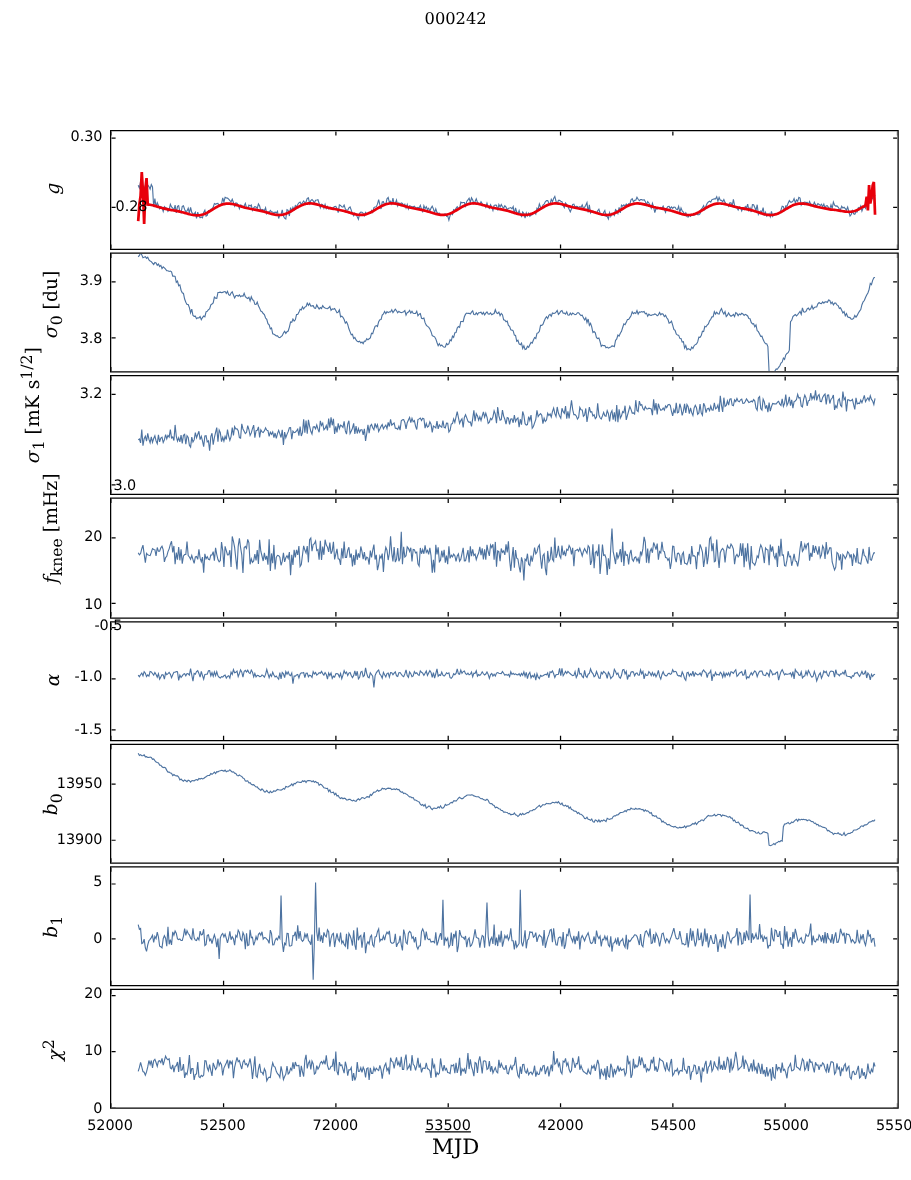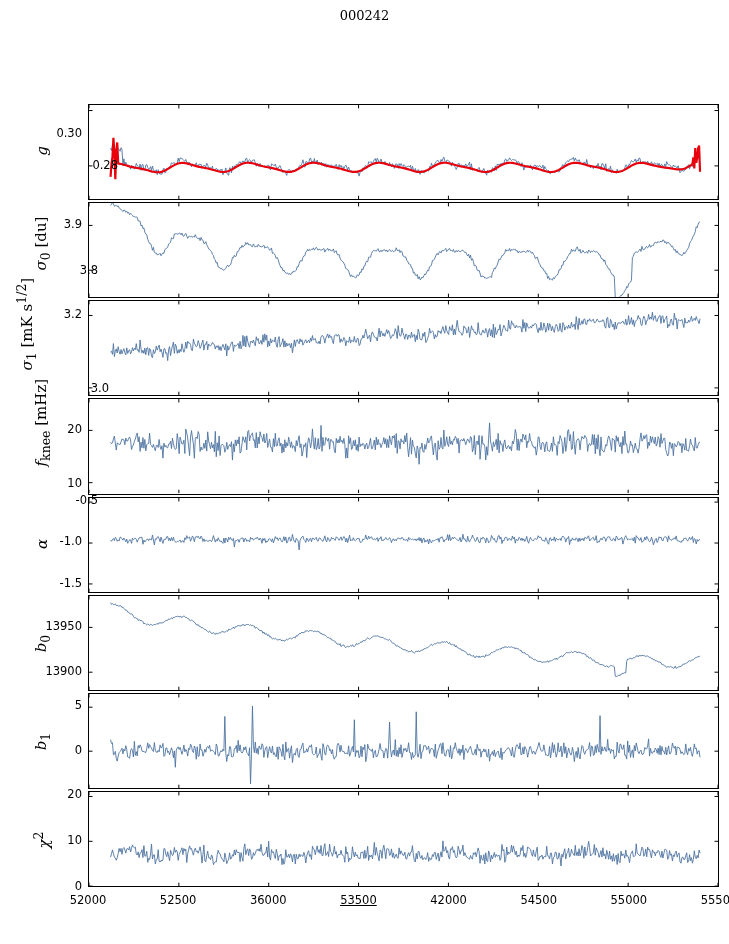--- a/index.html
+++ b/index.html
@@ -30,20 +30,21 @@
   .xlabel{
     position:absolute;font-size:17px;font-family:"DejaVu Serif",serif;
     color:#000;text-align:center;width:729px;left:0;
   }
 </style>
 </head>
 <body>
 
 <div id="root">
   <div class="title">000242</div>
+  <div class="xlabel" style="top:908px;">MJD</div>
 <div class="panel" style="left: 88px; top: 104px; width: 631px; height: 96.125px;">
       <svg viewBox="0 0 631 96.125" preserveAspectRatio="none">
         <path d="M21.63 44.08 L22.59 46.40 L23.54 40.87 L24.50 44.04 L25.46 48.96 L26.41 47.01 L27.37 44.32 L28.32 44.66 L29.28 43.97 L30.23 45.25 L31.19 47.33 L32.14 43.61 L33.10 45.52 L34.05 61.96 L35.01 54.93 L35.96 61.71 L36.92 58.41 L37.87 60.67 L38.83 63.29 L39.79 61.59 L40.74 62.40 L41.70 65.56 L42.65 61.55 L43.61 62.55 L44.56 62.87 L45.52 65.49 L46.47 64.10 L47.43 59.67 L48.38 61.84 L49.34 62.73 L50.29 64.57 L51.25 60.28 L52.20 66.81 L53.16 61.33 L54.11 60.71 L55.07 65.99 L56.03 66.65 L56.98 61.33 L57.94 60.86 L58.89 63.89 L59.85 65.58 L60.80 65.21 L61.76 62.95 L62.71 66.67 L63.67 62.29 L64.62 66.30 L65.58 67.43 L66.53 67.64 L67.49 66.12 L68.44 71.14 L69.40 66.09 L70.36 69.31 L71.31 70.71 L72.27 70.14 L73.22 70.77 L74.18 66.30 L75.13 64.41 L76.09 69.28 L77.04 68.73 L78.00 64.80 L78.95 64.93 L79.91 63.70 L80.86 63.30 L81.82 62.01 L82.77 59.04 L83.73 59.70 L84.68 59.13 L85.64 58.90 L86.60 60.99 L87.55 59.83 L88.51 59.51 L89.46 54.36 L90.42 57.82 L91.37 54.02 L92.33 54.42 L93.28 54.62 L94.24 55.51 L95.19 56.59 L96.15 57.59 L97.10 55.56 L98.06 58.23 L99.01 61.19 L99.97 58.52 L100.93 58.79 L101.88 60.16 L102.84 63.23 L103.79 60.21 L104.75 60.68 L105.70 61.96 L106.66 61.08 L107.61 59.01 L108.57 62.70 L109.52 62.86 L110.48 60.33 L111.43 61.05 L112.39 60.27 L113.34 64.62 L114.30 62.49 L115.25 61.64 L116.21 61.87 L117.17 63.10 L118.12 59.40 L119.08 61.07 L120.03 64.96 L120.99 63.88 L121.94 64.18 L122.90 64.94 L123.85 62.48 L124.81 67.30 L125.76 65.72 L126.72 66.18 L127.67 64.64 L128.63 65.93 L129.58 65.93 L130.54 67.12 L131.49 66.01 L132.45 66.74 L133.41 65.33 L134.36 71.27 L135.32 68.04 L136.27 67.81 L137.23 64.26 L138.18 69.27 L139.14 71.03 L140.09 71.75 L141.05 64.09 L142.00 64.57 L142.96 69.27 L143.91 62.44 L144.87 65.22 L145.82 62.11 L146.78 64.12 L147.74 60.75 L148.69 61.71 L149.65 59.89 L150.60 58.47 L151.56 57.88 L152.51 60.00 L153.47 58.41 L154.42 57.01 L155.38 58.37 L156.33 57.79 L157.29 54.86 L158.24 54.36 L159.20 59.03 L160.15 56.61 L161.11 55.74 L162.06 56.87 L163.02 58.66 L163.98 56.39 L164.93 56.22 L165.89 55.98 L166.84 59.03 L167.80 62.57 L168.75 59.59 L169.71 59.96 L170.66 62.93 L171.62 59.79 L172.57 63.14 L173.53 61.48 L174.48 63.26 L175.44 62.01 L176.39 62.46 L177.35 63.18 L178.31 62.30 L179.26 61.52 L180.22 61.43 L181.17 63.19 L182.13 66.43 L183.08 60.11 L184.04 60.57 L184.99 61.72 L185.95 61.99 L186.90 60.31 L187.86 63.46 L188.81 64.42 L189.77 64.56 L190.72 62.61 L191.68 61.88 L192.63 64.48 L193.59 67.44 L194.55 69.08 L195.50 66.88 L196.46 67.71 L197.41 69.92 L198.37 71.95 L199.32 67.01 L200.28 66.06 L201.23 66.11 L202.19 67.03 L203.14 69.14 L204.10 66.33 L205.05 67.57 L206.01 67.08 L206.96 66.16 L207.92 66.95 L208.88 64.79 L209.83 66.33 L210.79 62.38 L211.74 61.95 L212.70 61.60 L213.65 59.57 L214.61 55.96 L215.56 59.95 L216.52 63.54 L217.47 57.85 L218.43 57.59 L219.38 60.02 L220.34 59.80 L221.29 55.19 L222.25 54.11 L223.20 58.06 L224.16 57.09 L225.12 59.42 L226.07 54.68 L227.03 59.48 L227.98 58.81 L228.94 56.15 L229.89 60.96 L230.85 58.56 L231.80 59.78 L232.76 58.55 L233.71 58.93 L234.67 60.95 L235.62 59.61 L236.58 62.75 L237.53 59.87 L238.49 63.52 L239.45 60.91 L240.40 61.32 L241.36 61.79 L242.31 61.62 L243.27 61.15 L244.22 62.52 L245.18 62.61 L246.13 62.12 L247.09 62.67 L248.04 60.52 L249.00 63.82 L249.95 65.66 L250.91 60.87 L251.86 63.26 L252.82 61.68 L253.77 63.88 L254.73 62.84 L255.69 65.27 L256.64 62.79 L257.60 61.21 L258.55 63.41 L259.51 66.49 L260.46 63.31 L261.42 66.26 L262.37 67.14 L263.33 66.93 L264.28 68.11 L265.24 68.42 L266.19 68.02 L267.15 67.77 L268.10 67.48 L269.06 69.53 L270.01 69.03 L270.97 72.59 L271.93 68.95 L272.88 66.81 L273.84 68.01 L274.79 64.10 L275.75 64.76 L276.70 63.01 L277.66 61.69 L278.61 62.98 L279.57 63.13 L280.52 57.95 L281.48 58.47 L282.43 58.19 L283.39 58.20 L284.34 61.07 L285.30 57.36 L286.26 56.07 L287.21 54.70 L288.17 58.14 L289.12 54.37 L290.08 56.24 L291.03 59.12 L291.99 57.41 L292.94 55.19 L293.90 58.23 L294.85 58.98 L295.81 59.83 L296.76 57.65 L297.72 59.30 L298.67 60.41 L299.63 60.07 L300.58 62.00 L301.54 58.71 L302.50 61.92 L303.45 63.01 L304.41 59.96 L305.36 61.94 L306.32 64.73 L307.27 60.52 L308.23 60.22 L309.18 60.45 L310.14 64.63 L311.09 59.84 L312.05 61.84 L313.00 59.83 L313.96 61.78 L314.91 62.76 L315.87 60.84 L316.83 61.98 L317.78 64.15 L318.74 62.94 L319.69 62.73 L320.65 62.33 L321.60 63.43 L322.56 61.52 L323.51 67.63 L324.47 62.52 L325.42 66.05 L326.38 67.68 L327.33 64.81 L328.29 68.04 L329.24 69.56 L330.20 65.93 L331.15 67.25 L332.11 70.96 L333.07 66.77 L334.02 69.19 L334.98 67.02 L335.93 69.50 L336.89 68.43 L337.84 68.16 L338.80 67.06 L339.75 66.16 L340.71 67.64 L341.66 62.84 L342.62 63.86 L343.57 59.42 L344.53 62.11 L345.48 63.32 L346.44 60.25 L347.40 59.63 L348.35 57.63 L349.31 56.60 L350.26 56.69 L351.22 58.72 L352.17 59.26 L353.13 55.67 L354.08 57.53 L355.04 54.95 L355.99 53.24 L356.95 57.15 L357.90 59.30 L358.86 56.45 L359.81 56.46 L360.77 57.18 L361.72 57.52 L362.68 60.62 L363.64 62.42 L364.59 58.57 L365.55 59.95 L366.50 61.42 L367.46 63.73 L368.41 65.83 L369.37 63.48 L370.32 59.77 L371.28 59.50 L372.23 62.02 L373.19 61.29 L374.14 61.56 L375.10 62.44 L376.05 61.58 L377.01 62.14 L377.97 60.15 L378.92 62.98 L379.88 62.13 L380.83 60.38 L381.79 58.27 L382.74 66.32 L383.70 60.08 L384.65 66.76 L385.61 65.20 L386.56 65.22 L387.52 66.28 L388.47 66.12 L389.43 66.73 L390.38 64.95 L391.34 63.71 L392.29 66.76 L393.25 68.47 L394.21 68.71 L395.16 66.41 L396.12 64.79 L397.07 69.47 L398.03 69.59 L398.98 71.68 L399.94 66.60 L400.89 69.46 L401.85 67.03 L402.80 67.49 L403.76 68.78 L404.71 63.98 L405.67 64.94 L406.62 67.15 L407.58 62.21 L408.54 66.75 L409.49 60.41 L410.45 61.24 L411.40 60.21 L412.36 61.37 L413.31 59.44 L414.27 60.84 L415.22 59.27 L416.18 59.73 L417.13 55.93 L418.09 55.03 L419.04 57.61 L420.00 56.42 L420.95 56.34 L421.91 53.96 L422.86 55.57 L423.82 56.71 L424.78 55.81 L425.73 55.87 L426.69 56.28 L427.64 55.86 L428.60 57.31 L429.55 60.24 L430.51 57.49 L431.46 58.60 L432.42 60.58 L433.37 62.86 L434.33 58.94 L435.28 62.03 L436.24 66.42 L437.19 63.15 L438.15 63.54 L439.10 62.82 L440.06 62.50 L441.02 62.16 L441.97 63.01 L442.93 61.20 L443.88 63.85 L444.84 66.27 L445.79 62.97 L446.75 61.44 L447.70 61.41 L448.66 63.22 L449.61 61.88 L450.57 63.03 L451.52 62.02 L452.48 62.06 L453.43 63.62 L454.39 64.12 L455.35 61.36 L456.30 66.20 L457.26 62.73 L458.21 65.14 L459.17 66.04 L460.12 68.03 L461.08 66.67 L462.03 69.81 L462.99 70.16 L463.94 68.34 L464.90 69.46 L465.85 67.93 L466.81 68.75 L467.76 68.43 L468.72 68.24 L469.67 67.23 L470.63 68.16 L471.59 68.18 L472.54 67.34 L473.50 63.77 L474.45 62.53 L475.41 60.79 L476.36 63.83 L477.32 61.00 L478.27 58.84 L479.23 57.75 L480.18 57.11 L481.14 57.88 L482.09 55.84 L483.05 55.49 L484.00 55.28 L484.96 55.29 L485.92 53.48 L486.87 57.11 L487.83 54.08 L488.78 56.38 L489.74 56.45 L490.69 57.60 L491.65 55.86 L492.60 58.11 L493.56 59.64 L494.51 59.99 L495.47 61.36 L496.42 58.42 L497.38 58.49 L498.33 61.26 L499.29 55.64 L500.24 60.53 L501.20 62.37 L502.16 62.73 L503.11 64.30 L504.07 61.85 L505.02 62.16 L505.98 65.02 L506.93 62.78 L507.89 64.07 L508.84 61.60 L509.80 62.67 L510.75 59.58 L511.71 64.64 L512.66 62.55 L513.62 66.00 L514.57 59.93 L515.53 60.09 L516.49 62.24 L517.44 64.73 L518.40 60.01 L519.35 67.80 L520.31 65.87 L521.26 65.11 L522.22 65.81 L523.17 62.44 L524.13 68.93 L525.08 66.15 L526.04 69.44 L526.99 68.41 L527.95 67.33 L528.90 69.86 L529.86 65.54 L530.81 69.45 L531.77 67.75 L532.73 67.21 L533.68 67.82 L534.64 67.87 L535.59 67.49 L536.55 66.79 L537.50 64.31 L538.46 61.21 L539.41 61.60 L540.37 65.19 L541.32 61.01 L542.28 61.27 L543.23 58.75 L544.19 56.70 L545.14 57.92 L546.10 57.93 L547.06 57.19 L548.01 55.07 L548.97 58.49 L549.92 56.00 L550.88 57.24 L551.83 54.00 L552.79 54.64 L553.74 60.34 L554.70 58.60 L555.65 58.20 L556.61 57.87 L557.56 58.17 L558.52 58.07 L559.47 59.80 L560.43 57.39 L561.38 59.77 L562.34 59.72 L563.30 60.80 L564.25 57.98 L565.21 59.96 L566.16 60.94 L567.12 59.07 L568.07 59.81 L569.03 60.68 L569.98 59.61 L570.94 61.66 L571.89 59.45 L572.85 62.73 L573.80 60.92 L574.76 60.87 L575.71 62.55 L576.67 63.39 L577.62 60.16 L578.58 63.12 L579.54 57.81 L580.49 60.34 L581.45 61.12 L582.40 61.01 L583.36 61.99 L584.31 63.48 L585.27 64.01 L586.22 61.32 L587.18 62.70 L588.13 62.13 L589.09 63.16 L590.04 64.37 L591.00 61.93 L591.95 65.55 L592.91 69.25 L593.87 68.04 L594.82 64.89 L595.78 67.44 L596.73 67.80 L597.69 65.98 L598.64 65.97 L599.60 62.44 L600.55 63.13 L601.51 60.97 L602.46 65.16 L603.42 62.51 L604.37 61.08 L605.33 62.90 L606.28 59.82 L607.24 54.99 L608.19 57.51 L609.15 52.72 L610.11 54.36 L611.06 54.98 L612.02 50.94 L612.97 53.00" fill="none" stroke="#4c72a0" stroke-width="0.9"></path>
         <path d="M21.63 73.47 L22.59 59.70 L23.54 52.76 L24.50 33.43 L25.46 49.59 L26.41 75.82 L27.37 47.10 L28.32 38.22 L29.28 59.84 L30.23 59.93 L31.19 60.07 L32.14 60.25 L33.10 60.47 L34.05 60.72 L35.01 60.99 L35.96 61.28 L36.92 61.57 L37.87 61.87 L38.83 62.16 L39.79 62.45 L40.74 62.72 L41.70 62.98 L42.65 63.22 L43.61 63.45 L44.56 63.66 L45.52 63.86 L46.47 64.05 L47.43 64.22 L48.38 64.39 L49.34 64.56 L50.29 64.73 L51.25 64.90 L52.20 65.08 L53.16 65.27 L54.11 65.48 L55.07 65.69 L56.03 65.93 L56.98 66.17 L57.94 66.43 L58.89 66.70 L59.85 66.97 L60.80 67.24 L61.76 67.51 L62.71 67.77 L63.67 68.01 L64.62 68.22 L65.58 68.40 L66.53 68.55 L67.49 68.65 L68.44 68.70 L69.40 68.69 L70.36 68.63 L71.31 68.50 L72.27 68.31 L73.22 68.05 L74.18 67.74 L75.13 67.36 L76.09 66.93 L77.04 66.46 L78.00 65.94 L78.95 65.38 L79.91 64.80 L80.86 64.21 L81.82 63.61 L82.77 63.02 L83.73 62.44 L84.68 61.88 L85.64 61.36 L86.60 60.87 L87.55 60.44 L88.51 60.06 L89.46 59.75 L90.42 59.49 L91.37 59.30 L92.33 59.18 L93.28 59.11 L94.24 59.11 L95.19 59.17 L96.15 59.29 L97.10 59.44 L98.06 59.65 L99.01 59.88 L99.97 60.14 L100.93 60.42 L101.88 60.72 L102.84 61.02 L103.79 61.32 L104.75 61.62 L105.70 61.91 L106.66 62.19 L107.61 62.45 L108.57 62.69 L109.52 62.92 L110.48 63.14 L111.43 63.34 L112.39 63.53 L113.34 63.71 L114.30 63.89 L115.25 64.07 L116.21 64.24 L117.17 64.43 L118.12 64.62 L119.08 64.83 L120.03 65.05 L120.99 65.29 L121.94 65.54 L122.90 65.80 L123.85 66.07 L124.81 66.35 L125.76 66.64 L126.72 66.93 L127.67 67.21 L128.63 67.47 L129.58 67.72 L130.54 67.94 L131.49 68.12 L132.45 68.27 L133.41 68.36 L134.36 68.41 L135.32 68.40 L136.27 68.32 L137.23 68.19 L138.18 67.99 L139.14 67.73 L140.09 67.40 L141.05 67.02 L142.00 66.58 L142.96 66.10 L143.91 65.58 L144.87 65.02 L145.82 64.44 L146.78 63.85 L147.74 63.26 L148.69 62.67 L149.65 62.10 L150.60 61.55 L151.56 61.04 L152.51 60.58 L153.47 60.16 L154.42 59.80 L155.38 59.50 L156.33 59.27 L157.29 59.09 L158.24 58.99 L159.20 58.94 L160.15 58.96 L161.11 59.03 L162.06 59.16 L163.02 59.33 L163.98 59.53 L164.93 59.77 L165.89 60.04 L166.84 60.32 L167.80 60.62 L168.75 60.92 L169.71 61.22 L170.66 61.51 L171.62 61.79 L172.57 62.06 L173.53 62.32 L174.48 62.56 L175.44 62.78 L176.39 62.99 L177.35 63.19 L178.31 63.38 L179.26 63.56 L180.22 63.74 L181.17 63.92 L182.13 64.11 L183.08 64.30 L184.04 64.50 L184.99 64.72 L185.95 64.95 L186.90 65.19 L187.86 65.45 L188.81 65.73 L189.77 66.01 L190.72 66.30 L191.68 66.60 L192.63 66.89 L193.59 67.17 L194.55 67.44 L195.50 67.69 L196.46 67.91 L197.41 68.09 L198.37 68.23 L199.32 68.32 L200.28 68.35 L201.23 68.33 L202.19 68.25 L203.14 68.10 L204.10 67.89 L205.05 67.61 L206.01 67.28 L206.96 66.88 L207.92 66.43 L208.88 65.94 L209.83 65.41 L210.79 64.85 L211.74 64.27 L212.70 63.68 L213.65 63.08 L214.61 62.50 L215.56 61.94 L216.52 61.40 L217.47 60.90 L218.43 60.45 L219.38 60.05 L220.34 59.70 L221.29 59.42 L222.25 59.20 L223.20 59.04 L224.16 58.95 L225.12 58.92 L226.07 58.95 L227.03 59.03 L227.98 59.16 L228.94 59.34 L229.89 59.55 L230.85 59.80 L231.80 60.06 L232.76 60.34 L233.71 60.64 L234.67 60.93 L235.62 61.22 L236.58 61.51 L237.53 61.79 L238.49 62.05 L239.45 62.30 L240.40 62.53 L241.36 62.75 L242.31 62.95 L243.27 63.15 L244.22 63.33 L245.18 63.51 L246.13 63.69 L247.09 63.87 L248.04 64.06 L249.00 64.26 L249.95 64.47 L250.91 64.69 L251.86 64.93 L252.82 65.19 L253.77 65.46 L254.73 65.74 L255.69 66.03 L256.64 66.33 L257.60 66.63 L258.55 66.93 L259.51 67.22 L260.46 67.48 L261.42 67.73 L262.37 67.95 L263.33 68.12 L264.28 68.25 L265.24 68.33 L266.19 68.36 L267.15 68.33 L268.10 68.23 L269.06 68.07 L270.01 67.84 L270.97 67.55 L271.93 67.20 L272.88 66.79 L273.84 66.34 L274.79 65.83 L275.75 65.29 L276.70 64.73 L277.66 64.14 L278.61 63.55 L279.57 62.96 L280.52 62.38 L281.48 61.82 L282.43 61.30 L283.39 60.81 L284.34 60.37 L285.30 59.98 L286.26 59.65 L287.21 59.38 L288.17 59.17 L289.12 59.03 L290.08 58.95 L291.03 58.93 L291.99 58.97 L292.94 59.07 L293.90 59.21 L294.85 59.39 L295.81 59.61 L296.76 59.85 L297.72 60.12 L298.67 60.40 L299.63 60.68 L300.58 60.97 L301.54 61.26 L302.50 61.54 L303.45 61.80 L304.41 62.06 L305.36 62.30 L306.32 62.52 L307.27 62.73 L308.23 62.93 L309.18 63.12 L310.14 63.31 L311.09 63.49 L312.05 63.67 L313.00 63.85 L313.96 64.04 L314.91 64.25 L315.87 64.46 L316.83 64.69 L317.78 64.94 L318.74 65.20 L319.69 65.48 L320.65 65.77 L321.60 66.07 L322.56 66.38 L323.51 66.69 L324.47 66.99 L325.42 67.28 L326.38 67.55 L327.33 67.79 L328.29 68.00 L329.24 68.17 L330.20 68.29 L331.15 68.37 L332.11 68.38 L333.07 68.33 L334.02 68.22 L334.98 68.05 L335.93 67.80 L336.89 67.50 L337.84 67.14 L338.80 66.72 L339.75 66.25 L340.71 65.74 L341.66 65.19 L342.62 64.62 L343.57 64.03 L344.53 63.44 L345.48 62.85 L346.44 62.27 L347.40 61.72 L348.35 61.21 L349.31 60.73 L350.26 60.30 L351.22 59.92 L352.17 59.61 L353.13 59.35 L354.08 59.16 L355.04 59.03 L355.99 58.97 L356.95 58.96 L357.90 59.01 L358.86 59.11 L359.81 59.26 L360.77 59.45 L361.72 59.67 L362.68 59.91 L363.64 60.18 L364.59 60.45 L365.55 60.74 L366.50 61.02 L367.46 61.30 L368.41 61.57 L369.37 61.83 L370.32 62.07 L371.28 62.30 L372.23 62.52 L373.19 62.73 L374.14 62.92 L375.10 63.10 L376.05 63.29 L377.01 63.47 L377.97 63.65 L378.92 63.83 L379.88 64.03 L380.83 64.24 L381.79 64.46 L382.74 64.70 L383.70 64.96 L384.65 65.23 L385.61 65.52 L386.56 65.82 L387.52 66.13 L388.47 66.44 L389.43 66.75 L390.38 67.05 L391.34 67.34 L392.29 67.61 L393.25 67.85 L394.21 68.06 L395.16 68.22 L396.12 68.34 L397.07 68.40 L398.03 68.40 L398.98 68.34 L399.94 68.21 L400.89 68.02 L401.85 67.77 L402.80 67.45 L403.76 67.07 L404.71 66.64 L405.67 66.16 L406.62 65.64 L407.58 65.09 L408.54 64.51 L409.49 63.92 L410.45 63.33 L411.40 62.74 L412.36 62.17 L413.31 61.63 L414.27 61.12 L415.22 60.66 L416.18 60.24 L417.13 59.88 L418.09 59.58 L419.04 59.33 L420.00 59.16 L420.95 59.04 L421.91 58.99 L422.86 59.00 L423.82 59.06 L424.78 59.17 L425.73 59.32 L426.69 59.51 L427.64 59.73 L428.60 59.98 L429.55 60.24 L430.51 60.51 L431.46 60.79 L432.42 61.07 L433.37 61.34 L434.33 61.60 L435.28 61.85 L436.24 62.08 L437.19 62.31 L438.15 62.52 L439.10 62.72 L440.06 62.91 L441.02 63.09 L441.97 63.27 L442.93 63.45 L443.88 63.63 L444.84 63.82 L445.79 64.02 L446.75 64.24 L447.70 64.47 L448.66 64.72 L449.61 64.98 L450.57 65.26 L451.52 65.56 L452.48 65.87 L453.43 66.18 L454.39 66.50 L455.35 66.82 L456.30 67.12 L457.26 67.41 L458.21 67.68 L459.17 67.92 L460.12 68.12 L461.08 68.27 L462.03 68.38 L462.99 68.43 L463.94 68.42 L464.90 68.34 L465.85 68.20 L466.81 68.00 L467.76 67.73 L468.72 67.40 L469.67 67.01 L470.63 66.56 L471.59 66.07 L472.54 65.54 L473.50 64.98 L474.45 64.40 L475.41 63.81 L476.36 63.22 L477.32 62.64 L478.27 62.07 L479.23 61.54 L480.18 61.04 L481.14 60.59 L482.09 60.18 L483.05 59.83 L484.00 59.55 L484.96 59.32 L485.92 59.16 L486.87 59.06 L487.83 59.02 L488.78 59.03 L489.74 59.10 L490.69 59.22 L491.65 59.38 L492.60 59.57 L493.56 59.80 L494.51 60.04 L495.47 60.30 L496.42 60.57 L497.38 60.84 L498.33 61.11 L499.29 61.37 L500.24 61.63 L501.20 61.87 L502.16 62.10 L503.11 62.31 L504.07 62.51 L505.02 62.71 L505.98 62.89 L506.93 63.07 L507.89 63.25 L508.84 63.43 L509.80 63.61 L510.75 63.81 L511.71 64.02 L512.66 64.24 L513.62 64.48 L514.57 64.73 L515.53 65.01 L516.49 65.30 L517.44 65.60 L518.40 65.92 L519.35 66.24 L520.31 66.56 L521.26 66.88 L522.22 67.19 L523.17 67.48 L524.13 67.75 L525.08 67.98 L526.04 68.18 L526.99 68.32 L527.95 68.42 L528.90 68.46 L529.86 68.43 L530.81 68.34 L531.77 68.19 L532.73 67.97 L533.68 67.69 L534.64 67.34 L535.59 66.94 L536.55 66.48 L537.50 65.98 L538.46 65.44 L539.41 64.88 L540.37 64.30 L541.32 63.70 L542.28 63.11 L543.23 62.54 L544.19 61.98 L545.14 61.45 L546.10 60.96 L547.06 60.52 L548.01 60.13 L548.97 59.80 L549.92 59.52 L550.88 59.31 L551.83 59.16 L552.79 59.07 L553.74 59.05 L554.70 59.07 L555.65 59.15 L556.61 59.28 L557.56 59.44 L558.52 59.64 L559.47 59.86 L560.43 60.10 L561.38 60.36 L562.34 60.62 L563.30 60.89 L564.25 61.15 L565.21 61.41 L566.16 61.65 L567.12 61.88 L568.07 62.10 L569.03 62.31 L569.98 62.51 L570.94 62.70 L571.89 62.88 L572.85 63.05 L573.80 63.23 L574.76 63.41 L575.71 63.60 L576.67 63.80 L577.62 63.99 L578.58 64.06 L579.54 64.15 L580.49 64.25 L581.45 64.37 L582.40 64.51 L583.36 64.67 L584.31 64.83 L585.27 65.00 L586.22 65.17 L587.18 65.33 L588.13 65.48 L589.09 65.61 L590.04 65.72 L591.00 65.79 L591.95 65.81 L592.91 65.79 L593.87 65.72 L594.82 65.58 L595.78 65.39 L596.73 65.12 L597.69 64.79 L598.64 64.40 L599.60 63.94 L600.55 63.42 L601.51 62.84 L602.46 62.22 L603.42 61.55 L604.37 61.41 L605.33 60.13 L606.28 53.43 L607.24 64.72 L608.19 43.99 L609.15 59.11 L610.11 54.13 L611.06 44.39 L612.02 41.48 L612.97 68.22" fill="none" stroke="#e8000b" stroke-width="2.2"></path>
         <line x1="0" y1="96.125" x2="0" y2="92.625" stroke="#000" stroke-width="1"></line>
         <line x1="0" y1="0" x2="0" y2="3.5" stroke="#000" stroke-width="1"></line>
         <line x1="90.14285714285714" y1="96.125" x2="90.14285714285714" y2="92.625" stroke="#000" stroke-width="1"></line>
         <line x1="90.14285714285714" y1="0" x2="90.14285714285714" y2="3.5" stroke="#000" stroke-width="1"></line>
         <line x1="180.28571428571428" y1="96.125" x2="180.28571428571428" y2="92.625" stroke="#000" stroke-width="1"></line>
         <line x1="180.28571428571428" y1="0" x2="180.28571428571428" y2="3.5" stroke="#000" stroke-width="1"></line>
@@ -57,21 +58,21 @@
         <line x1="540.8571428571428" y1="0" x2="540.8571428571428" y2="3.5" stroke="#000" stroke-width="1"></line>
         <line x1="631" y1="96.125" x2="631" y2="92.625" stroke="#000" stroke-width="1"></line>
         <line x1="631" y1="0" x2="631" y2="3.5" stroke="#000" stroke-width="1"></line>
         <line x1="0" y1="62.19852941176465" x2="3.5" y2="62.19852941176465" stroke="#000" stroke-width="1"></line>
         <line x1="631" y1="62.19852941176465" x2="627.5" y2="62.19852941176465" stroke="#000" stroke-width="1"></line>
         <line x1="0" y1="5.654411764705898" x2="3.5" y2="5.654411764705898" stroke="#000" stroke-width="1"></line>
         <line x1="631" y1="5.654411764705898" x2="627.5" y2="5.654411764705898" stroke="#000" stroke-width="1"></line>
       </svg>
     </div>
     <div class="ytick" style="left: 0px; width: 82px; top: 158.199px; margin-left: 36px;">0.28</div>
-    <div class="ytick" style="left: 0px; width: 82px; top: 101.654px; margin-top: 24px;">0.30</div>
+    <div class="ytick" style="left: 0px; width: 82px; top: 101.654px;">0.30</div>
     <div class="ylab" style="top: 142.062px; left: 22px; width: 40px; transform: rotate(-90deg);"><i>g</i></div>
     <div class="panel" style="left: 88px; top: 202.125px; width: 631px; height: 96.125px;">
       <svg viewBox="0 0 631 96.125" preserveAspectRatio="none">
         <path d="M21.63 2.55 L22.59 1.34 L23.54 -0.87 L24.50 0.94 L25.46 3.32 L26.41 2.77 L27.37 2.32 L28.32 3.74 L29.28 2.86 L30.23 5.02 L31.19 5.87 L32.14 6.44 L33.10 7.66 L34.05 8.84 L35.01 7.09 L35.96 7.50 L36.92 9.43 L37.87 8.39 L38.83 10.41 L39.79 9.52 L40.74 12.10 L41.70 10.70 L42.65 11.53 L43.61 12.51 L44.56 13.87 L45.52 13.92 L46.47 14.44 L47.43 14.11 L48.38 14.71 L49.34 18.36 L50.29 18.24 L51.25 18.59 L52.20 23.45 L53.16 22.44 L54.11 26.13 L55.07 25.46 L56.03 29.78 L56.98 31.87 L57.94 32.39 L58.89 36.97 L59.85 39.65 L60.80 41.44 L61.76 41.46 L62.71 43.95 L63.67 48.36 L64.62 45.28 L65.58 50.45 L66.53 51.12 L67.49 51.02 L68.44 53.00 L69.40 52.36 L70.36 52.44 L71.31 51.35 L72.27 53.90 L73.22 52.14 L74.18 50.83 L75.13 51.52 L76.09 47.46 L77.04 46.95 L78.00 45.67 L78.95 45.10 L79.91 41.73 L80.86 41.11 L81.82 40.14 L82.77 35.46 L83.73 36.35 L84.68 36.42 L85.64 31.59 L86.60 31.53 L87.55 31.38 L88.51 31.78 L89.46 31.58 L90.42 30.99 L91.37 30.87 L92.33 32.46 L93.28 30.73 L94.24 33.41 L95.19 34.01 L96.15 32.12 L97.10 31.03 L98.06 33.75 L99.01 36.13 L99.97 34.29 L100.93 33.96 L101.88 34.68 L102.84 33.61 L103.79 35.03 L104.75 34.33 L105.70 34.75 L106.66 32.39 L107.61 35.09 L108.57 35.92 L109.52 36.53 L110.48 35.59 L111.43 38.48 L112.39 35.18 L113.34 37.58 L114.30 38.02 L115.25 41.32 L116.21 41.42 L117.17 39.43 L118.12 42.56 L119.08 44.45 L120.03 46.86 L120.99 47.32 L121.94 48.83 L122.90 49.63 L123.85 52.53 L124.81 53.59 L125.76 57.10 L126.72 58.06 L127.67 61.40 L128.63 60.62 L129.58 65.39 L130.54 65.69 L131.49 66.41 L132.45 67.12 L133.41 67.05 L134.36 68.33 L135.32 68.60 L136.27 67.70 L137.23 66.89 L138.18 64.76 L139.14 63.38 L140.09 65.05 L141.05 63.67 L142.00 63.12 L142.96 59.88 L143.91 55.68 L144.87 56.02 L145.82 53.36 L146.78 54.98 L147.74 53.96 L148.69 49.66 L149.65 49.60 L150.60 47.86 L151.56 45.36 L152.51 45.89 L153.47 43.32 L154.42 45.10 L155.38 43.57 L156.33 43.14 L157.29 40.31 L158.24 42.16 L159.20 40.56 L160.15 42.84 L161.11 42.57 L162.06 42.45 L163.02 44.40 L163.98 44.64 L164.93 41.80 L165.89 43.59 L166.84 45.12 L167.80 43.97 L168.75 44.76 L169.71 42.35 L170.66 43.80 L171.62 44.29 L172.57 44.73 L173.53 44.88 L174.48 44.12 L175.44 43.01 L176.39 46.19 L177.35 45.02 L178.31 45.35 L179.26 44.69 L180.22 46.35 L181.17 48.24 L182.13 47.68 L183.08 45.95 L184.04 51.55 L184.99 51.04 L185.95 51.95 L186.90 53.74 L187.86 56.67 L188.81 55.55 L189.77 57.77 L190.72 61.32 L191.68 63.84 L192.63 66.24 L193.59 65.83 L194.55 69.28 L195.50 68.41 L196.46 70.40 L197.41 71.58 L198.37 71.92 L199.32 71.38 L200.28 72.91 L201.23 72.14 L202.19 73.39 L203.14 71.39 L204.10 71.48 L205.05 69.33 L206.01 70.32 L206.96 69.48 L207.92 68.71 L208.88 64.90 L209.83 65.29 L210.79 62.05 L211.74 59.31 L212.70 58.67 L213.65 59.43 L214.61 55.53 L215.56 53.94 L216.52 53.81 L217.47 50.10 L218.43 49.23 L219.38 47.24 L220.34 48.96 L221.29 47.28 L222.25 48.10 L223.20 47.36 L224.16 47.54 L225.12 45.80 L226.07 48.11 L227.03 46.71 L227.98 45.24 L228.94 46.52 L229.89 48.20 L230.85 46.96 L231.80 47.84 L232.76 48.09 L233.71 47.84 L234.67 47.35 L235.62 46.43 L236.58 50.15 L237.53 48.11 L238.49 47.62 L239.45 46.28 L240.40 48.54 L241.36 46.99 L242.31 48.66 L243.27 48.76 L244.22 48.72 L245.18 46.90 L246.13 50.68 L247.09 49.43 L248.04 48.86 L249.00 52.68 L249.95 53.00 L250.91 52.59 L251.86 56.28 L252.82 58.31 L253.77 59.32 L254.73 59.98 L255.69 61.39 L256.64 63.66 L257.60 66.83 L258.55 67.44 L259.51 67.89 L260.46 69.56 L261.42 72.54 L262.37 75.08 L263.33 73.39 L264.28 75.28 L265.24 74.55 L266.19 75.64 L267.15 76.34 L268.10 76.15 L269.06 73.38 L270.01 74.28 L270.97 73.56 L271.93 70.26 L272.88 71.11 L273.84 67.25 L274.79 68.32 L275.75 64.59 L276.70 64.37 L277.66 60.68 L278.61 59.39 L279.57 60.13 L280.52 55.33 L281.48 55.40 L282.43 55.44 L283.39 51.47 L284.34 49.36 L285.30 48.46 L286.26 48.75 L287.21 48.70 L288.17 49.24 L289.12 47.72 L290.08 46.63 L291.03 49.69 L291.99 49.81 L292.94 48.19 L293.90 49.73 L294.85 48.19 L295.81 48.07 L296.76 47.76 L297.72 49.40 L298.67 47.96 L299.63 49.97 L300.58 48.48 L301.54 47.46 L302.50 49.15 L303.45 49.29 L304.41 48.37 L305.36 49.80 L306.32 49.21 L307.27 48.84 L308.23 45.78 L309.18 48.34 L310.14 48.80 L311.09 47.70 L312.05 50.59 L313.00 48.78 L313.96 49.78 L314.91 53.98 L315.87 54.27 L316.83 55.51 L317.78 54.96 L318.74 58.54 L319.69 59.32 L320.65 62.14 L321.60 62.40 L322.56 62.93 L323.51 66.47 L324.47 66.68 L325.42 71.51 L326.38 70.66 L327.33 73.60 L328.29 74.31 L329.24 72.97 L330.20 77.33 L331.15 75.16 L332.11 78.30 L333.07 77.82 L334.02 75.60 L334.98 76.44 L335.93 74.28 L336.89 72.42 L337.84 73.08 L338.80 70.51 L339.75 68.52 L340.71 69.20 L341.66 65.04 L342.62 64.61 L343.57 63.36 L344.53 58.54 L345.48 58.52 L346.44 57.68 L347.40 55.12 L348.35 52.95 L349.31 51.49 L350.26 52.97 L351.22 50.29 L352.17 49.56 L353.13 51.06 L354.08 48.45 L355.04 48.75 L355.99 48.65 L356.95 47.62 L357.90 46.33 L358.86 49.62 L359.81 48.53 L360.77 46.98 L361.72 46.44 L362.68 48.56 L363.64 48.53 L364.59 49.32 L365.55 47.44 L366.50 50.12 L367.46 50.21 L368.41 48.52 L369.37 49.86 L370.32 48.40 L371.28 49.10 L372.23 49.78 L373.19 49.47 L374.14 48.20 L375.10 48.20 L376.05 49.58 L377.01 50.46 L377.97 50.17 L378.92 52.39 L379.88 54.10 L380.83 52.31 L381.79 56.18 L382.74 53.30 L383.70 58.51 L384.65 56.83 L385.61 59.78 L386.56 64.36 L387.52 63.58 L388.47 64.58 L389.43 68.63 L390.38 69.24 L391.34 68.77 L392.29 71.74 L393.25 75.62 L394.21 74.61 L395.16 75.06 L396.12 74.98 L397.07 76.76 L398.03 76.29 L398.98 77.09 L399.94 76.52 L400.89 76.26 L401.85 75.30 L402.80 75.46 L403.76 75.99 L404.71 70.84 L405.67 69.57 L406.62 66.37 L407.58 67.31 L408.54 65.01 L409.49 63.38 L410.45 60.27 L411.40 57.22 L412.36 57.93 L413.31 56.06 L414.27 53.71 L415.22 53.71 L416.18 52.22 L417.13 50.74 L418.09 47.45 L419.04 49.02 L420.00 48.16 L420.95 48.70 L421.91 46.41 L422.86 49.34 L423.82 47.58 L424.78 47.79 L425.73 47.22 L426.69 47.69 L427.64 47.25 L428.60 48.99 L429.55 48.52 L430.51 50.99 L431.46 49.39 L432.42 50.19 L433.37 50.35 L434.33 49.79 L435.28 49.81 L436.24 49.19 L437.19 49.61 L438.15 50.69 L439.10 49.89 L440.06 48.05 L441.02 49.89 L441.97 48.93 L442.93 49.36 L443.88 51.37 L444.84 50.28 L445.79 52.34 L446.75 53.56 L447.70 56.70 L448.66 56.22 L449.61 55.11 L450.57 58.27 L451.52 61.78 L452.48 62.65 L453.43 65.50 L454.39 66.44 L455.35 66.51 L456.30 69.13 L457.26 69.24 L458.21 72.15 L459.17 71.90 L460.12 77.04 L461.08 75.02 L462.03 78.42 L462.99 77.53 L463.94 77.92 L464.90 78.78 L465.85 76.27 L466.81 77.40 L467.76 75.13 L468.72 74.22 L469.67 73.76 L470.63 72.03 L471.59 68.09 L472.54 68.32 L473.50 66.83 L474.45 63.35 L475.41 63.65 L476.36 59.32 L477.32 59.75 L478.27 58.27 L479.23 57.33 L480.18 54.81 L481.14 53.52 L482.09 51.55 L483.05 51.39 L484.00 47.28 L484.96 49.28 L485.92 47.76 L486.87 49.08 L487.83 49.26 L488.78 46.48 L489.74 44.78 L490.69 47.61 L491.65 49.30 L492.60 47.26 L493.56 51.33 L494.51 50.17 L495.47 48.30 L496.42 50.15 L497.38 51.03 L498.33 50.47 L499.29 49.55 L500.24 51.30 L501.20 48.13 L502.16 48.74 L503.11 50.57 L504.07 49.14 L505.02 49.76 L505.98 48.66 L506.93 49.16 L507.89 50.32 L508.84 49.49 L509.80 50.06 L510.75 50.82 L511.71 52.88 L512.66 53.10 L513.62 56.09 L514.57 57.34 L515.53 57.13 L516.49 59.72 L517.44 58.15 L518.40 62.91 L519.35 63.66 L520.31 65.61 L521.26 67.53 L522.22 67.39 L523.17 70.11 L524.13 72.15 L525.08 73.56 L526.04 73.50 L526.99 75.86 L527.95 96.45 L528.90 96.92 L529.86 97.59 L530.81 98.48 L531.77 97.73 L532.73 95.62 L533.68 94.10 L534.64 94.31 L535.59 92.77 L536.55 91.49 L537.50 89.32 L538.46 88.49 L539.41 85.27 L540.37 86.33 L541.32 82.63 L542.28 81.49 L543.23 80.85 L544.19 78.75 L545.14 55.46 L546.10 54.38 L547.06 51.26 L548.01 50.46 L548.97 49.62 L549.92 50.79 L550.88 49.71 L551.83 48.41 L552.79 47.13 L553.74 49.52 L554.70 44.26 L555.65 47.38 L556.61 47.68 L557.56 47.16 L558.52 45.08 L559.47 44.39 L560.43 45.79 L561.38 44.88 L562.34 42.32 L563.30 45.22 L564.25 43.81 L565.21 43.46 L566.16 43.45 L567.12 40.89 L568.07 39.89 L569.03 40.66 L569.98 40.72 L570.94 39.33 L571.89 40.38 L572.85 39.33 L573.80 39.34 L574.76 39.66 L575.71 37.75 L576.67 38.09 L577.62 40.72 L578.58 39.46 L579.54 41.79 L580.49 40.31 L581.45 40.28 L582.40 41.83 L583.36 42.35 L584.31 44.68 L585.27 44.08 L586.22 46.20 L587.18 48.35 L588.13 47.34 L589.09 50.68 L590.04 48.89 L591.00 51.50 L591.95 52.01 L592.91 52.18 L593.87 53.50 L594.82 53.43 L595.78 52.78 L596.73 50.37 L597.69 51.86 L598.64 50.38 L599.60 48.36 L600.55 46.85 L601.51 45.63 L602.46 41.63 L603.42 39.30 L604.37 38.24 L605.33 35.73 L606.28 33.68 L607.24 31.99 L608.19 29.28 L609.15 24.19 L610.11 25.27 L611.06 21.72 L612.02 19.55 L612.97 19.38" fill="none" stroke="#4c72a0" stroke-width="0.9"></path>
         <line x1="0" y1="96.125" x2="0" y2="92.625" stroke="#000" stroke-width="1"></line>
         <line x1="0" y1="0" x2="0" y2="3.5" stroke="#000" stroke-width="1"></line>
         <line x1="90.14285714285714" y1="96.125" x2="90.14285714285714" y2="92.625" stroke="#000" stroke-width="1"></line>
         <line x1="90.14285714285714" y1="0" x2="90.14285714285714" y2="3.5" stroke="#000" stroke-width="1"></line>
         <line x1="180.28571428571428" y1="96.125" x2="180.28571428571428" y2="92.625" stroke="#000" stroke-width="1"></line>
         <line x1="180.28571428571428" y1="0" x2="180.28571428571428" y2="3.5" stroke="#000" stroke-width="1"></line>
@@ -84,21 +85,21 @@
         <line x1="540.8571428571428" y1="96.125" x2="540.8571428571428" y2="92.625" stroke="#000" stroke-width="1"></line>
         <line x1="540.8571428571428" y1="0" x2="540.8571428571428" y2="3.5" stroke="#000" stroke-width="1"></line>
         <line x1="631" y1="96.125" x2="631" y2="92.625" stroke="#000" stroke-width="1"></line>
         <line x1="631" y1="0" x2="631" y2="3.5" stroke="#000" stroke-width="1"></line>
         <line x1="0" y1="68.66071428571446" x2="3.5" y2="68.66071428571446" stroke="#000" stroke-width="1"></line>
         <line x1="631" y1="68.66071428571446" x2="627.5" y2="68.66071428571446" stroke="#000" stroke-width="1"></line>
         <line x1="0" y1="22.886904761904887" x2="3.5" y2="22.886904761904887" stroke="#000" stroke-width="1"></line>
         <line x1="631" y1="22.886904761904887" x2="627.5" y2="22.886904761904887" stroke="#000" stroke-width="1"></line>
       </svg>
     </div>
-    <div class="ytick" style="left: 0px; width: 82px; top: 262.786px; padding-left: 16px;">3.8</div>
+    <div class="ytick" style="left: 0px; width: 82px; top: 262.786px;">3.8</div>
     <div class="ytick" style="left: 0px; width: 82px; top: 217.012px;">3.9</div>
     <div class="ylab" style="top: 240.188px; left: 22px; width: 40px; transform: rotate(-90deg);"><i>σ</i><sub>0</sub> [du]</div>
     <div class="panel" style="left: 88px; top: 300.25px; width: 631px; height: 96.125px;">
       <svg viewBox="0 0 631 96.125" preserveAspectRatio="none">
         <path d="M21.63 52.02 L22.59 51.27 L23.54 54.48 L24.50 43.49 L25.46 56.77 L26.41 51.07 L27.37 48.94 L28.32 53.10 L29.28 46.66 L30.23 51.44 L31.19 54.37 L32.14 49.54 L33.10 53.94 L34.05 50.89 L35.01 48.70 L35.96 52.81 L36.92 55.03 L37.87 47.84 L38.83 53.58 L39.79 50.58 L40.74 49.79 L41.70 54.08 L42.65 51.99 L43.61 47.68 L44.56 51.10 L45.52 48.33 L46.47 49.63 L47.43 43.54 L48.38 50.38 L49.34 49.64 L50.29 52.48 L51.25 39.77 L52.20 49.06 L53.16 53.02 L54.11 50.31 L55.07 53.58 L56.03 48.12 L56.98 54.87 L57.94 48.17 L58.89 47.48 L59.85 55.55 L60.80 48.53 L61.76 49.91 L62.71 56.51 L63.67 57.95 L64.62 49.73 L65.58 53.70 L66.53 52.00 L67.49 45.98 L68.44 50.20 L69.40 47.56 L70.36 44.96 L71.31 51.81 L72.27 49.12 L73.22 52.79 L74.18 57.56 L75.13 48.83 L76.09 48.62 L77.04 53.62 L78.00 52.81 L78.95 60.89 L79.91 49.33 L80.86 46.55 L81.82 55.82 L82.77 50.09 L83.73 45.82 L84.68 41.95 L85.64 53.47 L86.60 43.94 L87.55 46.10 L88.51 53.46 L89.46 49.84 L90.42 53.10 L91.37 49.16 L92.33 51.66 L93.28 43.66 L94.24 48.83 L95.19 52.39 L96.15 49.31 L97.10 41.86 L98.06 48.37 L99.01 41.15 L99.97 43.02 L100.93 43.01 L101.88 44.52 L102.84 50.09 L103.79 50.62 L104.75 38.87 L105.70 43.09 L106.66 44.89 L107.61 46.79 L108.57 45.78 L109.52 40.41 L110.48 43.52 L111.43 48.41 L112.39 46.28 L113.34 42.82 L114.30 39.89 L115.25 50.15 L116.21 44.54 L117.17 44.21 L118.12 41.30 L119.08 49.98 L120.03 43.86 L120.99 45.46 L121.94 45.95 L122.90 44.61 L123.85 42.22 L124.81 44.04 L125.76 44.49 L126.72 49.07 L127.67 45.76 L128.63 47.43 L129.58 45.47 L130.54 50.23 L131.49 46.36 L132.45 50.71 L133.41 46.90 L134.36 44.26 L135.32 47.07 L136.27 50.03 L137.23 43.77 L138.18 56.13 L139.14 45.64 L140.09 50.15 L141.05 47.49 L142.00 45.27 L142.96 42.08 L143.91 41.90 L144.87 51.49 L145.82 44.81 L146.78 46.06 L147.74 45.69 L148.69 44.65 L149.65 43.30 L150.60 48.52 L151.56 41.06 L152.51 48.77 L153.47 46.12 L154.42 35.10 L155.38 46.06 L156.33 36.17 L157.29 46.93 L158.24 35.55 L159.20 40.89 L160.15 44.99 L161.11 47.24 L162.06 41.37 L163.02 41.20 L163.98 42.92 L164.93 39.82 L165.89 43.22 L166.84 45.73 L167.80 36.48 L168.75 40.21 L169.71 38.39 L170.66 43.75 L171.62 42.56 L172.57 40.24 L173.53 44.30 L174.48 34.53 L175.44 42.02 L176.39 33.52 L177.35 40.06 L178.31 34.82 L179.26 47.05 L180.22 40.86 L181.17 45.86 L182.13 38.46 L183.08 42.80 L184.04 39.94 L184.99 40.60 L185.95 41.77 L186.90 36.75 L187.86 44.65 L188.81 47.29 L189.77 39.14 L190.72 36.33 L191.68 46.71 L192.63 44.67 L193.59 42.48 L194.55 38.42 L195.50 47.16 L196.46 40.63 L197.41 46.80 L198.37 42.83 L199.32 45.83 L200.28 43.76 L201.23 43.69 L202.19 47.82 L203.14 42.92 L204.10 52.88 L205.05 46.79 L206.01 39.67 L206.96 46.42 L207.92 40.55 L208.88 39.38 L209.83 42.03 L210.79 43.73 L211.74 38.49 L212.70 41.79 L213.65 39.59 L214.61 45.05 L215.56 43.15 L216.52 40.96 L217.47 39.49 L218.43 42.91 L219.38 41.23 L220.34 39.92 L221.29 42.78 L222.25 37.69 L223.20 41.08 L224.16 35.24 L225.12 40.00 L226.07 39.03 L227.03 38.23 L227.98 42.53 L228.94 42.58 L229.89 43.39 L230.85 40.89 L231.80 43.98 L232.76 36.36 L233.71 35.55 L234.67 35.42 L235.62 37.77 L236.58 43.06 L237.53 37.97 L238.49 35.80 L239.45 33.62 L240.40 37.86 L241.36 34.47 L242.31 37.19 L243.27 36.22 L244.22 40.74 L245.18 43.55 L246.13 35.38 L247.09 34.84 L248.04 34.16 L249.00 36.09 L249.95 34.29 L250.91 34.75 L251.86 42.40 L252.82 38.64 L253.77 41.51 L254.73 40.73 L255.69 37.25 L256.64 39.12 L257.60 45.81 L258.55 40.68 L259.51 41.34 L260.46 42.21 L261.42 36.68 L262.37 42.99 L263.33 39.81 L264.28 40.95 L265.24 41.71 L266.19 36.20 L267.15 41.71 L268.10 42.18 L269.06 38.31 L270.01 38.35 L270.97 45.57 L271.93 44.11 L272.88 39.03 L273.84 38.64 L274.79 34.93 L275.75 37.79 L276.70 33.18 L277.66 28.86 L278.61 33.70 L279.57 38.56 L280.52 36.26 L281.48 34.82 L282.43 41.82 L283.39 33.67 L284.34 31.50 L285.30 34.01 L286.26 36.71 L287.21 37.63 L288.17 37.29 L289.12 40.90 L290.08 34.65 L291.03 27.82 L291.99 36.75 L292.94 30.60 L293.90 32.40 L294.85 35.84 L295.81 33.14 L296.76 36.14 L297.72 32.60 L298.67 29.16 L299.63 33.36 L300.58 30.21 L301.54 33.30 L302.50 38.43 L303.45 37.47 L304.41 34.41 L305.36 35.46 L306.32 33.18 L307.27 28.23 L308.23 30.94 L309.18 38.42 L310.14 25.11 L311.09 32.41 L312.05 35.94 L313.00 35.42 L313.96 27.71 L314.91 32.55 L315.87 35.15 L316.83 39.06 L317.78 33.76 L318.74 34.29 L319.69 39.28 L320.65 34.93 L321.60 34.87 L322.56 37.96 L323.51 31.66 L324.47 36.98 L325.42 34.90 L326.38 34.06 L327.33 41.59 L328.29 35.12 L329.24 39.55 L330.20 28.80 L331.15 32.04 L332.11 38.72 L333.07 39.84 L334.02 39.54 L334.98 32.98 L335.93 36.12 L336.89 31.66 L337.84 42.46 L338.80 41.01 L339.75 38.11 L340.71 35.19 L341.66 27.92 L342.62 32.87 L343.57 31.45 L344.53 30.50 L345.48 31.90 L346.44 38.79 L347.40 34.36 L348.35 36.96 L349.31 35.72 L350.26 30.19 L351.22 32.04 L352.17 30.81 L353.13 33.34 L354.08 28.95 L355.04 26.10 L355.99 30.56 L356.95 32.91 L357.90 25.09 L358.86 30.07 L359.81 32.53 L360.77 34.24 L361.72 26.13 L362.68 28.94 L363.64 30.35 L364.59 24.33 L365.55 34.63 L366.50 28.57 L367.46 34.39 L368.41 26.77 L369.37 19.72 L370.32 27.22 L371.28 31.32 L372.23 31.34 L373.19 32.41 L374.14 35.03 L375.10 33.55 L376.05 25.49 L377.01 27.41 L377.97 27.57 L378.92 32.78 L379.88 31.72 L380.83 26.31 L381.79 37.25 L382.74 31.47 L383.70 25.28 L384.65 29.30 L385.61 28.97 L386.56 32.38 L387.52 31.52 L388.47 34.58 L389.43 33.46 L390.38 22.08 L391.34 31.51 L392.29 33.94 L393.25 34.95 L394.21 32.40 L395.16 29.51 L396.12 32.24 L397.07 32.63 L398.03 28.09 L398.98 30.46 L399.94 36.89 L400.89 30.11 L401.85 28.16 L402.80 35.53 L403.76 29.43 L404.71 36.95 L405.67 23.51 L406.62 37.62 L407.58 26.96 L408.54 34.26 L409.49 32.33 L410.45 28.86 L411.40 29.68 L412.36 24.06 L413.31 35.71 L414.27 32.00 L415.22 28.40 L416.18 24.78 L417.13 27.06 L418.09 30.12 L419.04 29.97 L420.00 30.88 L420.95 19.55 L421.91 27.89 L422.86 28.81 L423.82 20.24 L424.78 23.68 L425.73 23.20 L426.69 26.40 L427.64 27.58 L428.60 24.78 L429.55 26.58 L430.51 26.72 L431.46 26.12 L432.42 26.40 L433.37 26.73 L434.33 31.79 L435.28 18.92 L436.24 27.89 L437.19 21.98 L438.15 31.18 L439.10 22.43 L440.06 25.87 L441.02 27.78 L441.97 27.42 L442.93 26.01 L443.88 27.70 L444.84 24.29 L445.79 25.59 L446.75 23.44 L447.70 23.06 L448.66 23.75 L449.61 28.79 L450.57 32.35 L451.52 27.35 L452.48 30.09 L453.43 21.70 L454.39 29.86 L455.35 29.33 L456.30 22.46 L457.26 25.97 L458.21 31.95 L459.17 28.55 L460.12 22.61 L461.08 29.91 L462.03 23.12 L462.99 24.89 L463.94 30.56 L464.90 25.88 L465.85 29.75 L466.81 32.03 L467.76 26.05 L468.72 23.81 L469.67 25.76 L470.63 31.05 L471.59 29.98 L472.54 22.73 L473.50 29.99 L474.45 31.84 L475.41 22.05 L476.36 24.26 L477.32 29.77 L478.27 26.64 L479.23 26.08 L480.18 28.14 L481.14 24.40 L482.09 27.50 L483.05 27.65 L484.00 21.65 L484.96 26.56 L485.92 25.81 L486.87 23.53 L487.83 29.12 L488.78 15.97 L489.74 23.77 L490.69 29.13 L491.65 17.51 L492.60 24.64 L493.56 23.84 L494.51 20.10 L495.47 23.67 L496.42 18.63 L497.38 18.31 L498.33 23.64 L499.29 24.11 L500.24 19.27 L501.20 20.67 L502.16 18.17 L503.11 20.31 L504.07 20.87 L505.02 19.26 L505.98 18.71 L506.93 22.24 L507.89 22.09 L508.84 20.61 L509.80 18.45 L510.75 19.93 L511.71 21.50 L512.66 21.08 L513.62 20.21 L514.57 20.91 L515.53 19.08 L516.49 20.29 L517.44 25.99 L518.40 27.76 L519.35 17.69 L520.31 16.66 L521.26 26.46 L522.22 27.62 L523.17 18.67 L524.13 20.89 L525.08 26.46 L526.04 23.70 L526.99 29.27 L527.95 21.55 L528.90 28.55 L529.86 24.75 L530.81 22.24 L531.77 22.53 L532.73 22.51 L533.68 22.65 L534.64 21.23 L535.59 20.53 L536.55 22.78 L537.50 23.85 L538.46 18.42 L539.41 24.63 L540.37 22.09 L541.32 14.92 L542.28 23.90 L543.23 21.75 L544.19 16.86 L545.14 23.94 L546.10 19.28 L547.06 26.09 L548.01 20.67 L548.97 20.20 L549.92 19.06 L550.88 14.78 L551.83 17.87 L552.79 17.45 L553.74 24.22 L554.70 25.10 L555.65 18.93 L556.61 15.51 L557.56 17.67 L558.52 24.28 L559.47 20.01 L560.43 19.74 L561.38 13.69 L562.34 18.77 L563.30 16.44 L564.25 18.57 L565.21 11.47 L566.16 19.75 L567.12 16.17 L568.07 14.91 L569.03 20.59 L569.98 20.72 L570.94 17.28 L571.89 15.66 L572.85 14.58 L573.80 22.94 L574.76 15.54 L575.71 15.30 L576.67 22.27 L577.62 18.94 L578.58 17.82 L579.54 15.30 L580.49 27.46 L581.45 24.00 L582.40 25.67 L583.36 19.65 L584.31 18.37 L585.27 23.75 L586.22 24.82 L587.18 12.46 L588.13 19.08 L589.09 17.57 L590.04 28.67 L591.00 19.29 L591.95 19.17 L592.91 20.19 L593.87 19.83 L594.82 18.89 L595.78 23.15 L596.73 27.14 L597.69 17.60 L598.64 22.52 L599.60 22.02 L600.55 22.37 L601.51 19.50 L602.46 21.57 L603.42 18.72 L604.37 15.59 L605.33 20.79 L606.28 19.02 L607.24 17.66 L608.19 19.85 L609.15 15.93 L610.11 18.92 L611.06 20.22 L612.02 23.09 L612.97 18.07" fill="none" stroke="#4c72a0" stroke-width="0.9"></path>
         <line x1="0" y1="96.125" x2="0" y2="92.625" stroke="#000" stroke-width="1"></line>
         <line x1="0" y1="0" x2="0" y2="3.5" stroke="#000" stroke-width="1"></line>
         <line x1="90.14285714285714" y1="96.125" x2="90.14285714285714" y2="92.625" stroke="#000" stroke-width="1"></line>
         <line x1="90.14285714285714" y1="0" x2="90.14285714285714" y2="3.5" stroke="#000" stroke-width="1"></line>
         <line x1="180.28571428571428" y1="96.125" x2="180.28571428571428" y2="92.625" stroke="#000" stroke-width="1"></line>
@@ -263,19 +264,19 @@
         <line x1="0" y1="4.577380952380963" x2="3.5" y2="4.577380952380963" stroke="#000" stroke-width="1"></line>
         <line x1="631" y1="4.577380952380963" x2="627.5" y2="4.577380952380963" stroke="#000" stroke-width="1"></line>
       </svg>
     </div>
     <div class="ytick" style="left: 0px; width: 82px; top: 879px;">0</div>
     <div class="ytick" style="left: 0px; width: 82px; top: 833.226px;">10</div>
     <div class="ytick" style="left: 0px; width: 82px; top: 787.452px;">20</div>
     <div class="ylab" style="top: 828.938px; left: 22px; width: 40px; transform: rotate(-90deg);"><i>χ</i><sup>2</sup></div>
     <div class="xtick" style="left: 56px; width: 64px; top: 893px;">52000</div>
     <div class="xtick" style="left: 146.143px; width: 64px; top: 893px;">52500</div>
-    <div class="xtick" style="left: 236.286px; width: 64px; top: 893px;">36000</div>
+    <div class="xtick" style="left: 236.286px; width: 64px; top: 893px;">72000</div>
     <div class="xtick" style="left: 326.429px; width: 64px; top: 893px; text-decoration: underline;">53500</div>
     <div class="xtick" style="left: 416.571px; width: 64px; top: 893px;">42000</div>
     <div class="xtick" style="left: 506.714px; width: 64px; top: 893px;">54500</div>
     <div class="xtick" style="left: 596.857px; width: 64px; top: 893px;">55000</div>
     <div class="xtick" style="left: 687px; width: 64px; top: 893px;">55500</div>
   </div>
 
 </body></html>

